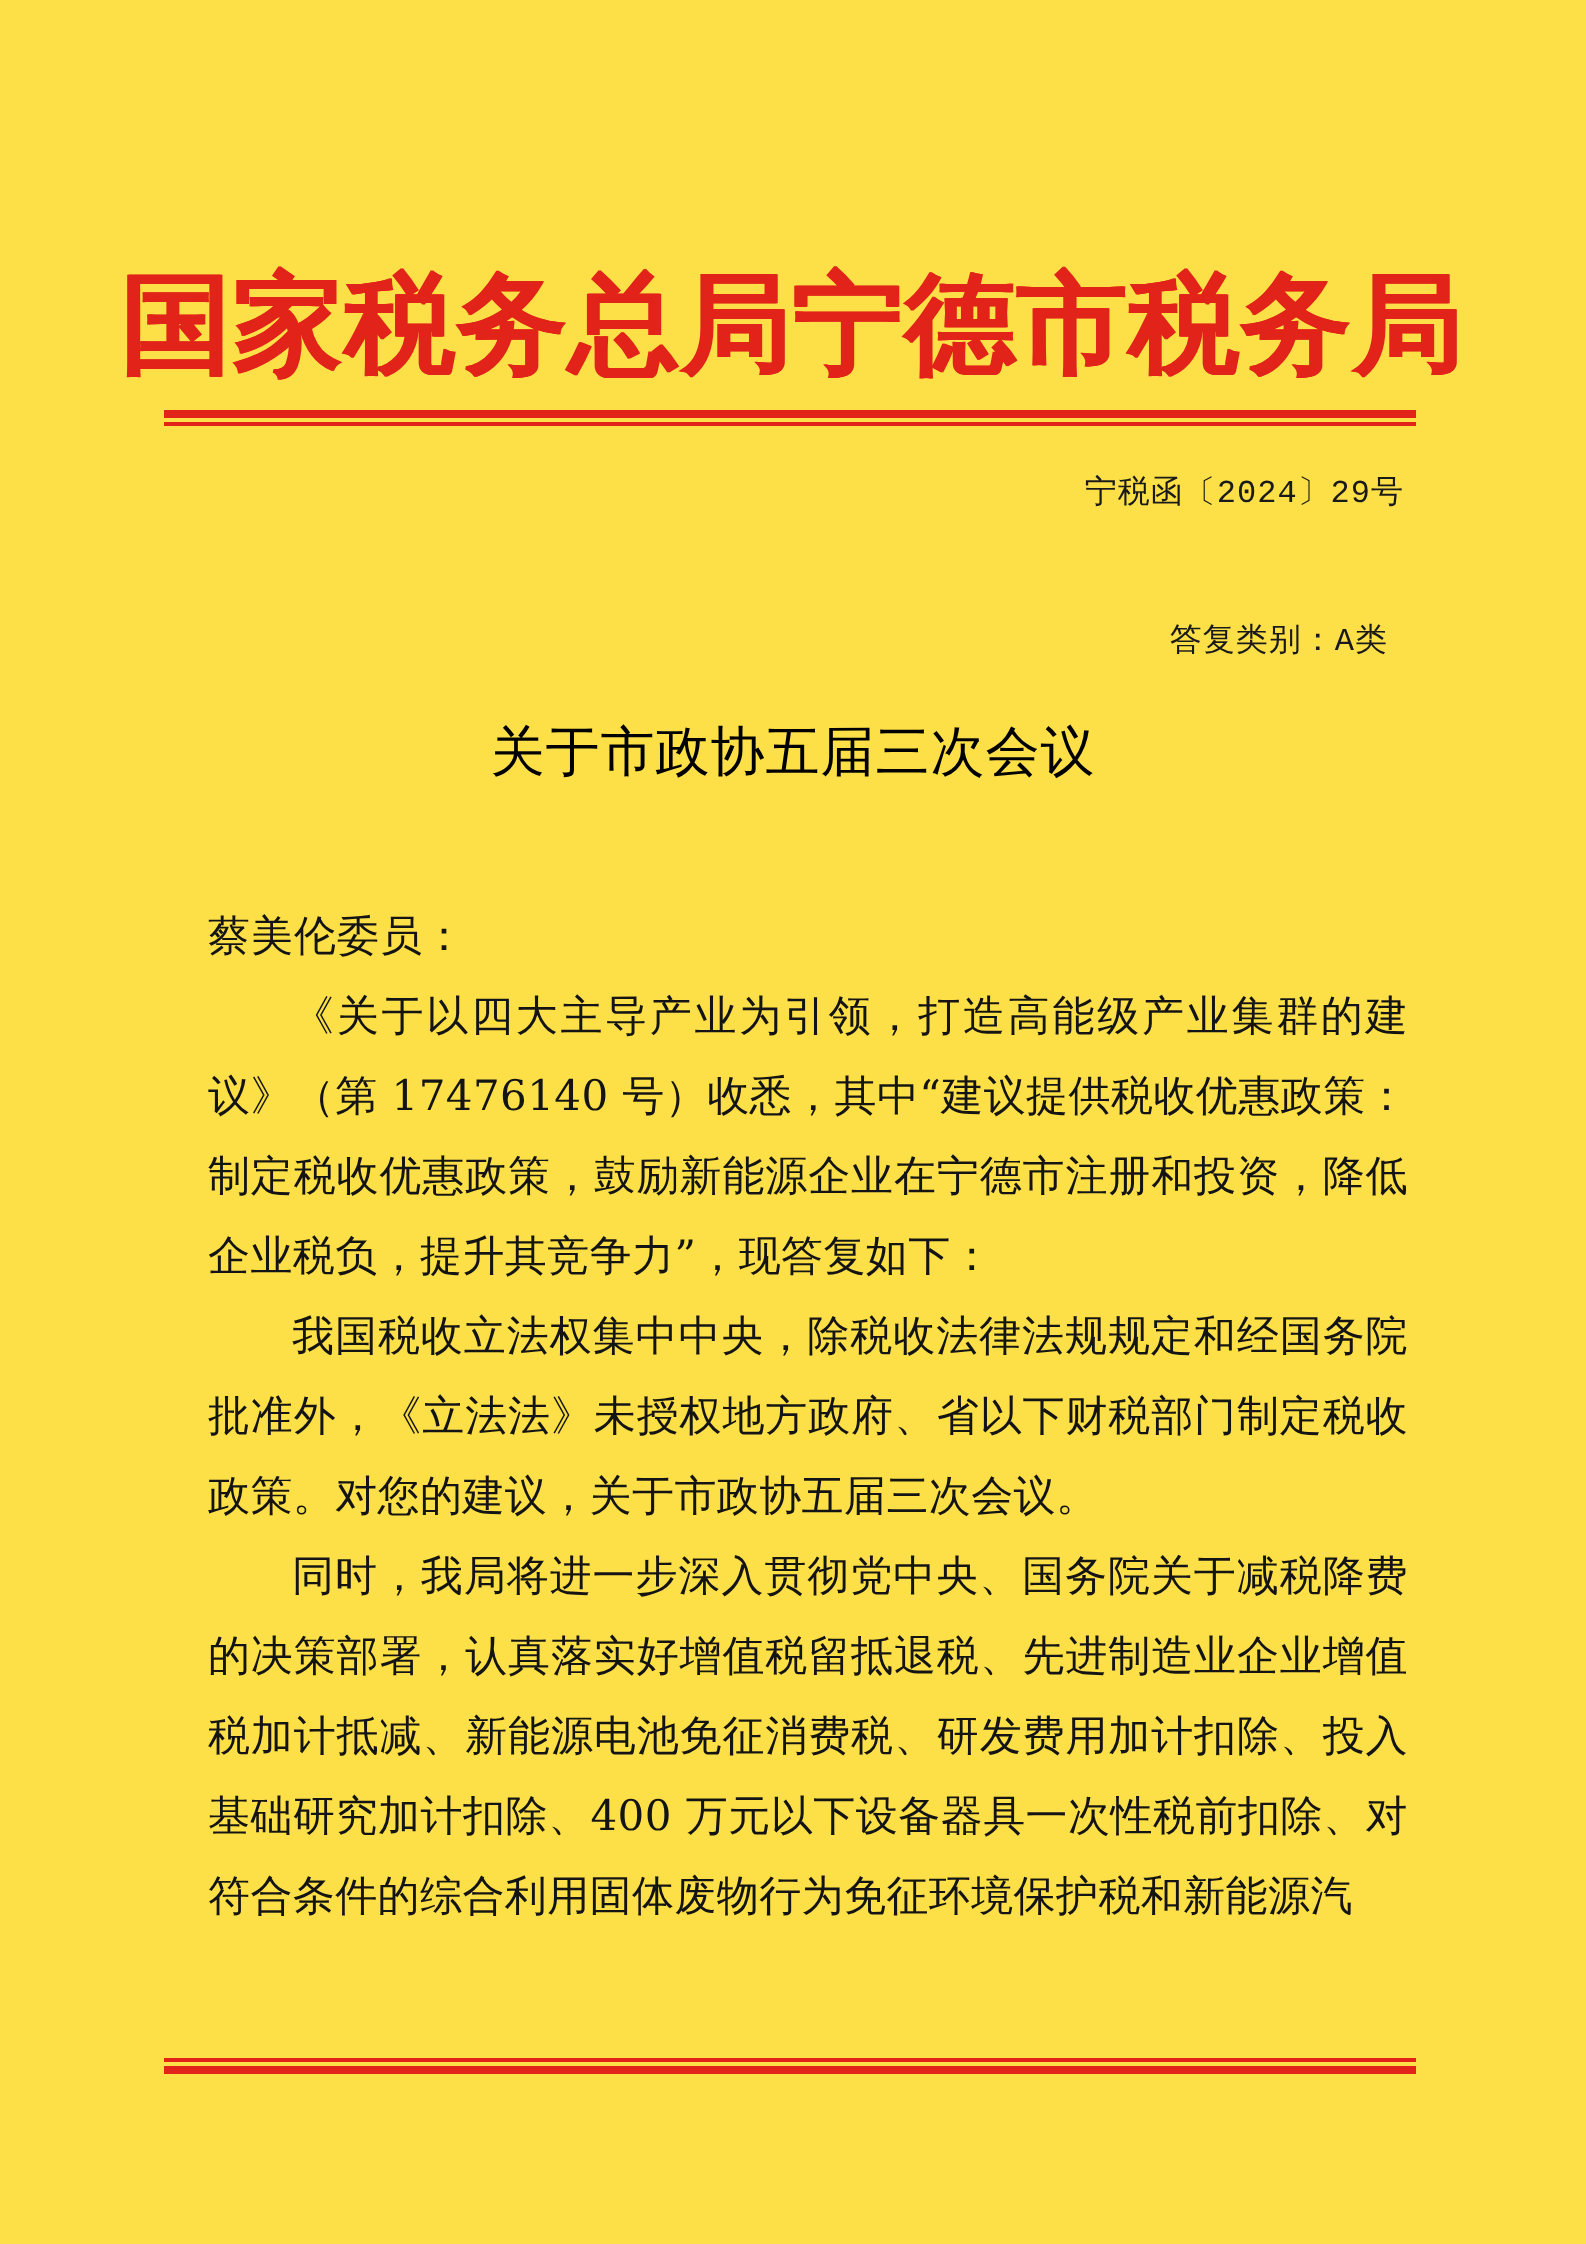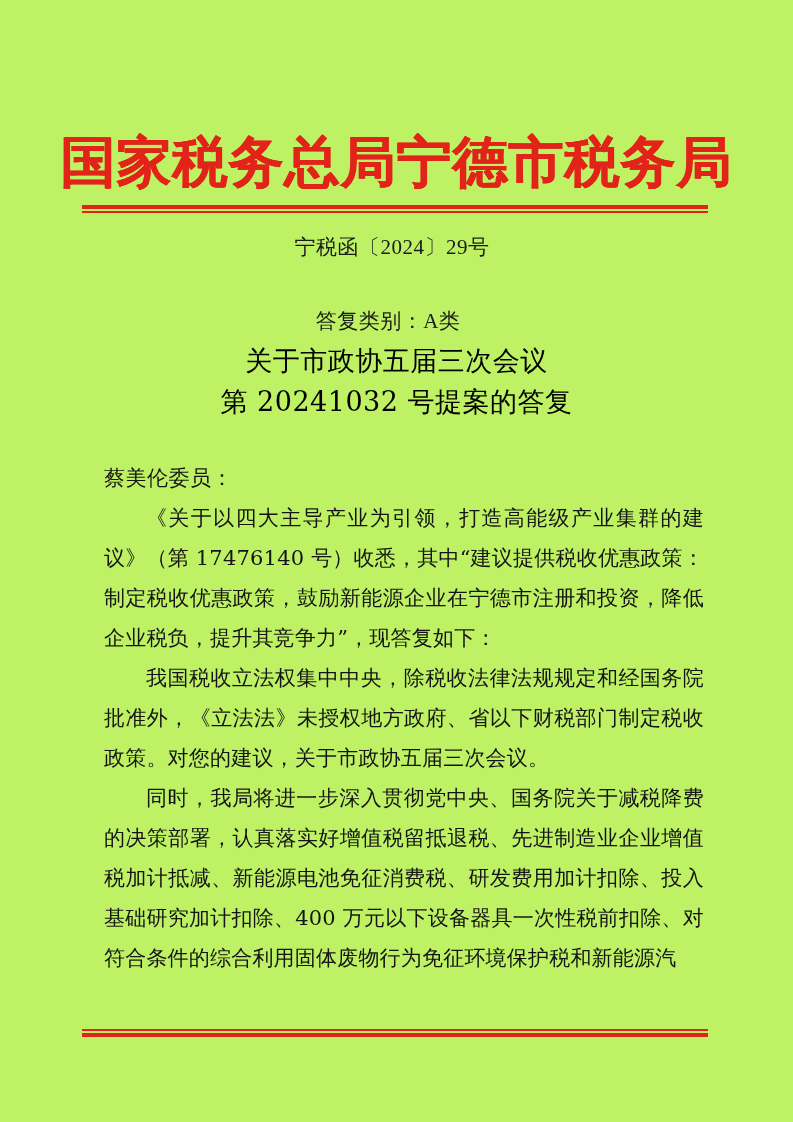--- a/index.html
+++ b/index.html
@@ -11,21 +11,21 @@
     width: 793px;
     height: 1122px;
     position: relative;
     font-family: "DejaVu Serif", "Liberation Serif", serif;
     overflow: hidden;
   }
 
   .page {
     position: absolute;
     inset: 0;
-    background: #bef264;
+    background: #fde047;
   }
 
   
   .masthead {
     position: absolute;
     top: 128px;
     left: 0;
     width: 793px;
     text-align: center;
   }
@@ -67,60 +67,60 @@
   .rule-gap {
     height: 2px;
   }
 
   
   .doc-meta {
     position: absolute;
     top: 228px;
     left: 82px;
     width: 626px;
-    text-align: center;
-    font-size: 21px;
+    text-align: right;
+    font-size: 16px;
     line-height: 38px;
     color: #1a1a1a;
-    font-family: Liberation Serif, serif;
+    font-family: Liberation Mono, monospace;
   }
   .doc-number {
     display: block;
     padding-right: 6px;
     letter-spacing: 0.5px;
   }
   .reply-type {
     display: block;
     padding-right: 14px;
     letter-spacing: 0.5px;
     margin-top: 36px;
   }
 
   
   .doc-title {
     position: absolute;
-    top: 340px;
+    top: 356px;
     left: 0;
     width: 793px;
     text-align: center;
     color: #000000;
     font-size: 27px;
     line-height: 41px;
     font-family: "DejaVu Serif", "Liberation Serif", serif;
     letter-spacing: 0.5px;
   }
   .doc-title-line {
     display: block;
     white-space: nowrap;
   }
 
   
   .body-block {
     position: absolute;
-    top: 458px;
+    top: 448px;
     left: 104px;
     width: 600px;
     color: #141414;
     font-size: 21px;
     line-height: 40px;
     font-family: "DejaVu Serif", "Liberation Serif", serif;
   }
   .salutation {
     margin: 0 0 0 0;
     letter-spacing: 0.5px;
@@ -148,21 +148,20 @@
     <div class="rule-thin"></div>
   </div>
 
   <div class="doc-meta">
     <span class="doc-number">宁税函〔2024〕29号</span>
     <span class="reply-type">答复类别：A类</span>
   </div>
 
   <div class="doc-title">
     <span class="doc-title-line">关于市政协五届三次会议</span>
-    <span class="doc-title-line">第 20241032 号提案的答复</span>
   </div>
 
   <div class="body-block">
     <p class="salutation">蔡美伦委员：</p>
     <p class="body-para">《关于以四大主导产业为引领，打造高能级产业集群的建议》（第 17476140 号）收悉，其中“建议提供税收优惠政策：制定税收优惠政策，鼓励新能源企业在宁德市注册和投资，降低企业税负，提升其竞争力”，现答复如下：</p>
     <p class="body-para">我国税收立法权集中中央，除税收法律法规规定和经国务院批准外，《立法法》未授权地方政府、省以下财税部门制定税收政策。对您的建议，关于市政协五届三次会议。</p>
     <p class="body-para">同时，我局将进一步深入贯彻党中央、国务院关于减税降费的决策部署，认真落实好增值税留抵退税、先进制造业企业增值税加计抵减、新能源电池免征消费税、研发费用加计扣除、投入基础研究加计扣除、400 万元以下设备器具一次性税前扣除、对符合条件的综合利用固体废物行为免征环境保护税和新能源汽</p>
   </div>
 
   <div class="rule-group-bottom">

